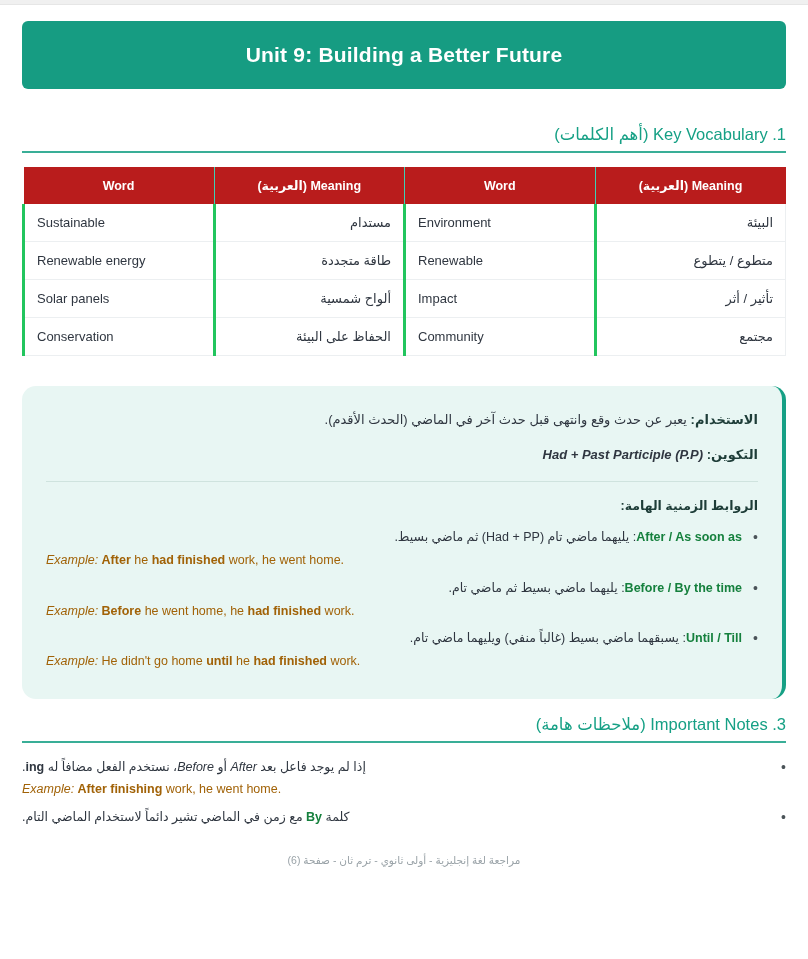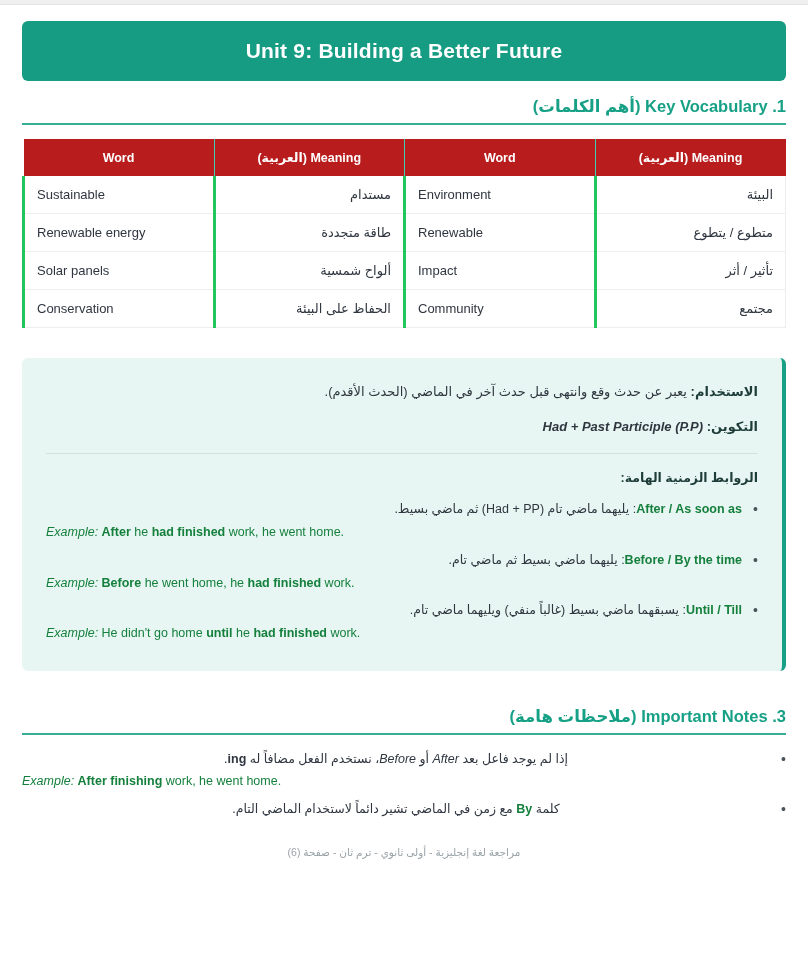--- a/index.html
+++ b/index.html
@@ -25,42 +25,42 @@
   .page {
     padding: 16px 22px 0 22px;
     box-sizing: border-box;
     width: 808px;
   }
 
   
   .banner {
     background: #169c82;
     border-radius: 6px;
-    height: 60px;
+    height: 68px;
     display: flex;
     align-items: center;
     justify-content: center;
-    margin-bottom: 16px;
+    margin-bottom: 36px;
   }
   .banner-title {
     color: #ffffff;
     font-size: 21px;
     font-weight: bold;
     letter-spacing: .2px;
     direction: ltr;
   }
 
   
   .section {
     margin-bottom: 6px;
   }
   .section-heading {
     color: #16a085;
     font-size: 16.5px;
-    font-weight: bold;
+    font-weight: normal;
     text-align: right;
     padding-bottom: 7px;
     direction: rtl;
   }
   .section-rule {
     height: 2px;
     background: #16a085;
     opacity: .85;
     margin-bottom: 14px;
   }
@@ -104,22 +104,22 @@
     direction: rtl;
     text-align: right;
   }
 
   
   .grammar-box {
     background: #e8f6f3;
     border-right: 4px solid #16a085;
     padding: 22px 24px 20px 24px;
     box-sizing: border-box;
-    margin-bottom: 36px;
-    border-radius: 6px;
+    margin-bottom: 16px;
+    border-radius: 14px;
   }
   .g-line {
     text-align: right;
     font-size: 13px;
     line-height: 1.9;
     color: #2f3640;
     margin-bottom: 10px;
   }
   .g-label { font-weight: bold; color: #1e3d38; }
   .g-form-val {
@@ -168,35 +168,35 @@
     direction: ltr;
     unicode-bidi: embed;
   }
   .inline-en { direction: ltr; unicode-bidi: embed; }
   li.example-item {
     list-style: none;
     text-align: left;
     direction: ltr;
     font-size: 12.5px;
     line-height: 1.75;
-    color: #15803d;
+    color: #a16207;
     padding: 0 0 0 0;
     margin: 0 0 6px 0;
   }
   .ex-label { font-style: italic; }
   .b { font-weight: bold; }
 
   
   ul.notes-list {
     list-style: none;
     margin: 0;
     padding: 0 0 0 0;
   }
   ul.notes-list > li.note-item {
-    text-align: center;
+    text-align: left;
     font-size: 12.5px;
     line-height: 1.7;
     color: #2f3640;
     position: relative;
     padding-right: 16px;
     margin-bottom: 1px;
   }
   ul.notes-list > li.note-item::before {
     content: "\2022";
     position: absolute;

